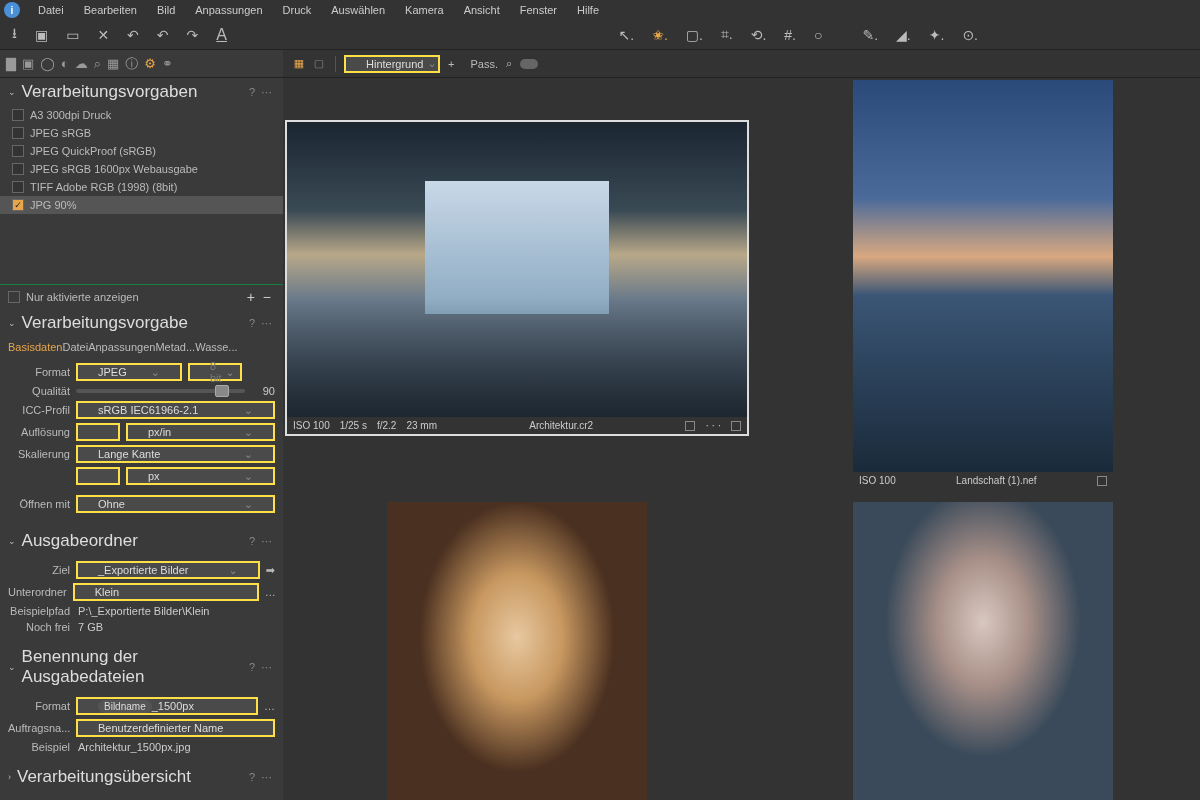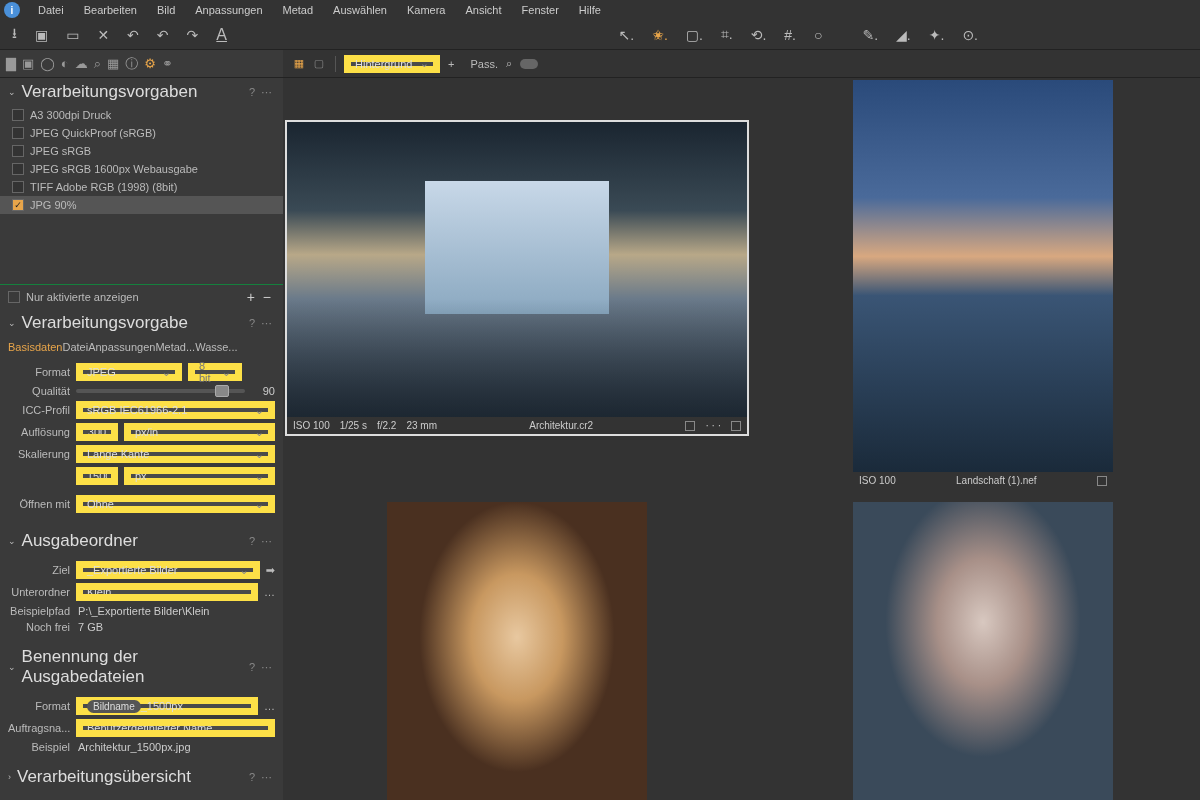--- a/index.html
+++ b/index.html
@@ -30,21 +30,21 @@
 .preset-footer { display: flex; align-items: center; padding: 4px 8px; border-top: 1px solid #15803d; }
 .preset-footer .only { flex: 1; display: flex; align-items: center; }
 .preset-footer .only .cb { width: 12px; height: 12px; border: 1px solid #666; margin-right: 6px; }
 .preset-footer .icon-btn { color: #ccc; font-size: 14px; padding: 0 4px; cursor: pointer; }
 .subtabs { display: flex; padding: 4px 8px; gap: 0; background: #3a3a3a; }
 .subtabs .subtab { color: #bbb; cursor: pointer; }
 .subtabs .subtab.active { color: #e8a54a; }
 .form { padding: 4px 8px; }
 .form-row { display: flex; align-items: center; padding: 2px 0; gap: 6px; }
 .form-row .label { width: 62px; text-align: right; color: #bbb; }
-.ctrl { background: #4a4a4a; border: 7px solid #fde047; color: #ddd; height: 18px; padding: 0 4px; font-size: 11px; }
+.ctrl { background: #4a4a4a; border: 2px solid #fde047; color: #ddd; height: 18px; padding: 0 20px; font-size: 11px; }
 .select { display: flex; align-items: center; justify-content: space-between; cursor: pointer; }
 .select::after { content: "⌄"; color: #888; margin-left: 4px; }
 .num { width: 42px; text-align: center; }
 .slider { position: relative; height: 4px; background: #555; border-radius: 2px; flex: 1; }
 .slider .thumb { position: absolute; width: 14px; height: 12px; background: #888; border: 1px solid #aaa; top: -4px; border-radius: 2px; }
 .val-static { color: #ccc; padding-left: 2px; }
 .token { background: #555; border-radius: 8px; padding: 1px 6px; color: #ddd; font-size: 10px; }
 .main { flex: 1; background: #333; display: flex; flex-direction: column; }
 .main-toolbar { height: 28px; display: flex; align-items: center; padding: 0 8px; gap: 8px; border-bottom: 1px solid #222; }
 .view-btns { display: flex; gap: 4px; }
@@ -67,21 +67,21 @@
 </style>
 </head>
 <body>
 
 <div class="menubar">
   <div class="logo">i</div>
   <div class="menu-item">Datei</div>
   <div class="menu-item">Bearbeiten</div>
   <div class="menu-item">Bild</div>
   <div class="menu-item">Anpassungen</div>
-  <div class="menu-item">Metad</div>
+  <div class="menu-item">Druck</div>
   <div class="menu-item">Auswählen</div>
   <div class="menu-item">Kamera</div>
   <div class="menu-item">Ansicht</div>
   <div class="menu-item">Fenster</div>
   <div class="menu-item">Hilfe</div>
   <div style="width:100px"></div>
 </div>
 
 <div class="toolbar">
   <span class="tool-icon">⭳</span>
@@ -130,25 +130,25 @@
       <span class="q">?</span>
       <span class="q">⋯</span>
     </div>
     <div class="preset-list">
       <div class="preset-item">
           <span class="cb"></span>
           <span>A3 300dpi Druck</span>
         </div>
       <div class="preset-item">
           <span class="cb"></span>
+          <span>JPEG sRGB</span>
+        </div>
+      <div class="preset-item">
+          <span class="cb"></span>
           <span>JPEG QuickProof (sRGB)</span>
-        </div>
-      <div class="preset-item">
-          <span class="cb"></span>
-          <span>JPEG sRGB</span>
         </div>
       <div class="preset-item">
           <span class="cb"></span>
           <span>JPEG sRGB 1600px Webausgabe</span>
         </div>
       <div class="preset-item">
           <span class="cb"></span>
           <span>TIFF Adobe RGB (1998) (8bit)</span>
         </div>
       <div class="preset-item selected">

